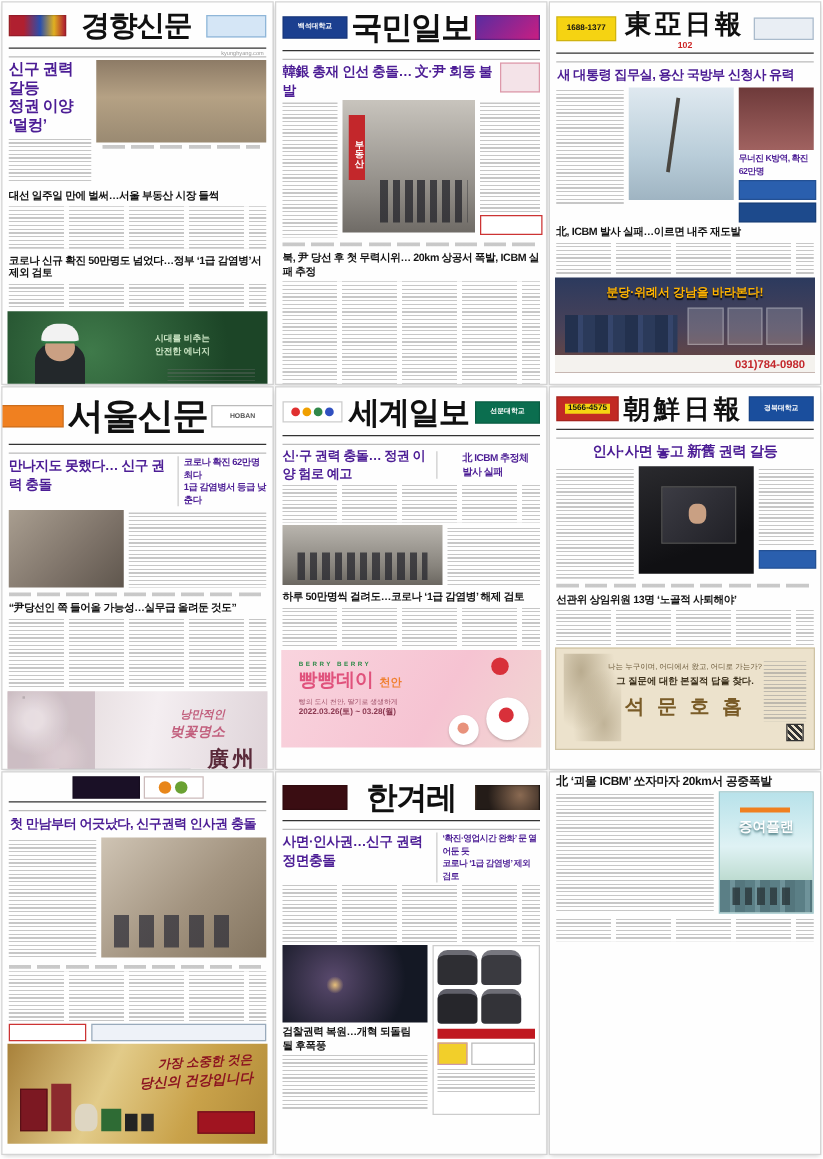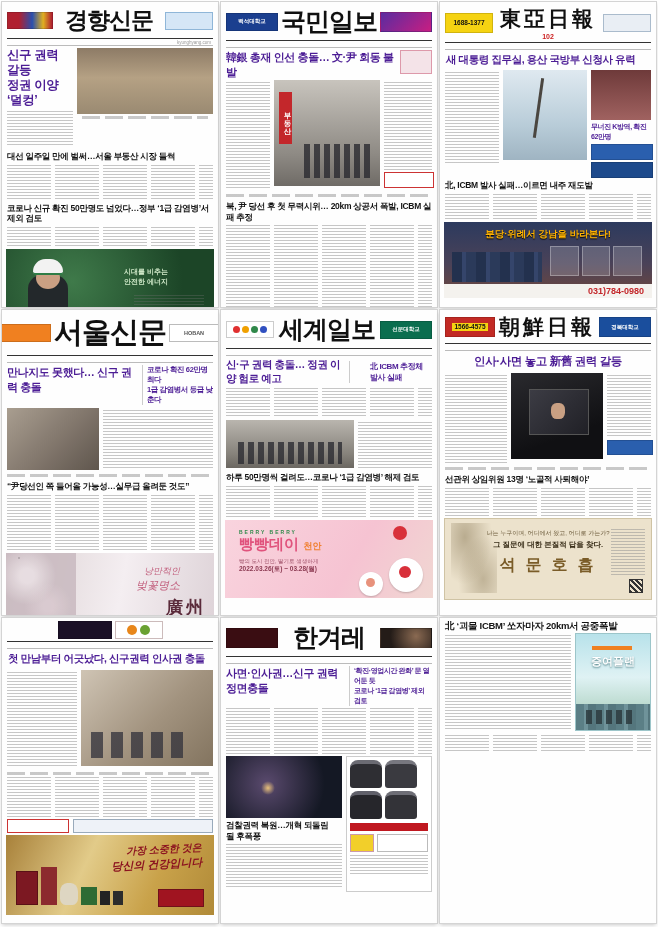--- a/index.html
+++ b/index.html
@@ -155,21 +155,21 @@
     <div class="row" style="margin-top:3px">
       <div class="photo" style="width:92px;height:62px;background:linear-gradient(135deg,#a99e90,#7d7268 60%,#5f564d)"></div>
       <div class="txt1" style="flex:1;height:60px"></div>
     </div>
     <div class="cap"></div>
     <div class="sub">“尹당선인 쪽 들어올 가능성…실무급 올려둔 것도”</div>
     <div class="txt" style="height:56px"></div>
     <div class="bigad" style="height:76px;background:linear-gradient(100deg,#cfc3c6 0%,#e8e0e2 30%,#f4eef1 55%,#ded3d8 100%)">
       <div style="position:absolute;left:0;top:0;bottom:0;width:70px;background:radial-gradient(circle at 30% 30%,#e9dfe3 10%,transparent 40%),radial-gradient(circle at 60% 70%,#d9c9cf 8%,transparent 35%),#cbbcc2;opacity:.9"></div>
       <div style="position:absolute;left:12px;top:4px" class="adbox"></div>
-      <div style="position:absolute;right:34px;top:12px;text-align:right;color:#c2607e;font-weight:normal;font-style:italic">
+      <div style="position:absolute;right:34px;top:12px;text-align:right;color:#c2607e;font-weight:bold;font-style:italic">
         <div style="font-size:9px">낭만적인</div>
         <div style="font-size:11px">벚꽃명소</div>
       </div>
       <div class="serifsp" style="position:absolute;right:8px;bottom:10px;font-size:17px;font-weight:bold;color:#5a2a3a">廣州</div>
       <div style="position:absolute;left:40px;bottom:4px;right:60px;height:10px;background:linear-gradient(180deg,#9a9aa2,#6e6e76);border-radius:2px"></div>
     </div>
   </div>
 
   <div class="paper">
     <div class="mastrow">

